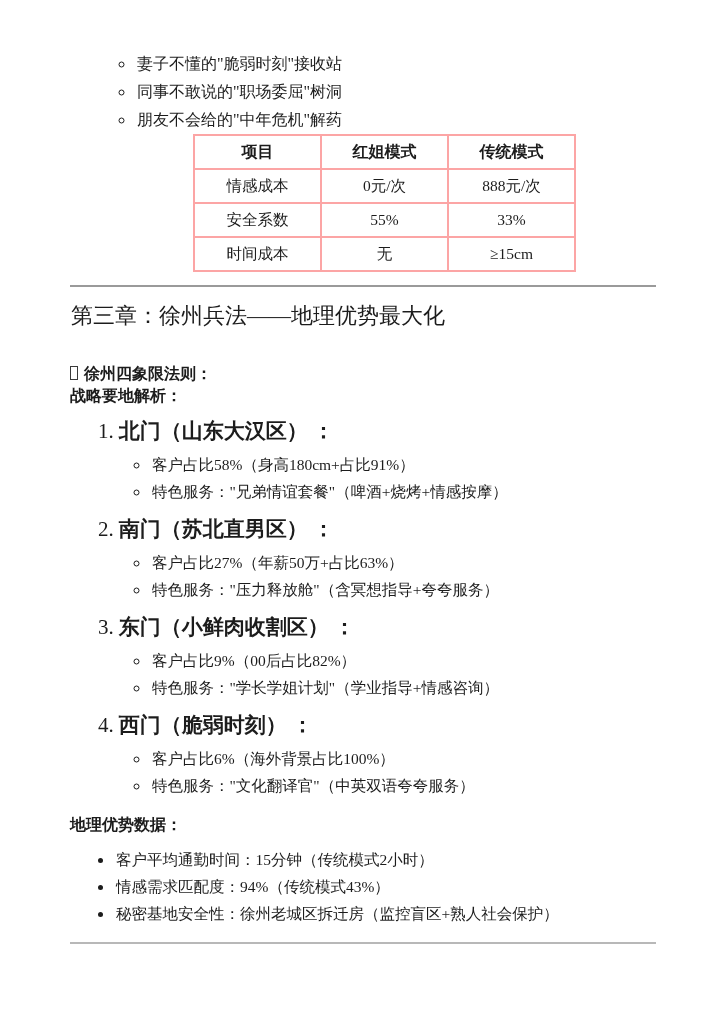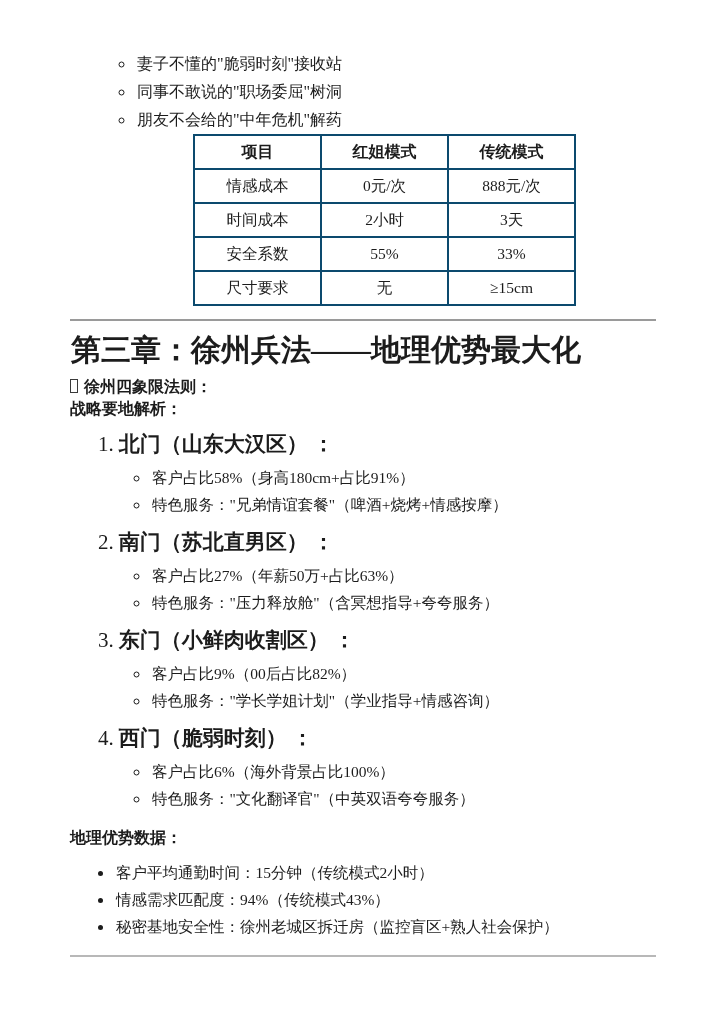--- a/index.html
+++ b/index.html
@@ -14,29 +14,29 @@
   ul.intro { list-style:circle; margin:0; padding-left:65px; font-size:16px; line-height:28px; }
   ul.intro li { padding-left:2px; }
 
   
   .tofu { display:inline-block; width:6px; height:12px; border:1px solid #3a3a3a; margin-right:6px; vertical-align:-1px; }
   .svc-label { margin:17px 0 11px 30px; font-weight:bold; font-size:16px; line-height:22px; }
 
   
   table.cmp { border-collapse:collapse; margin-left:123px; }
   table.cmp th, table.cmp td {
-    border:2px solid #0c4a6e; width:121px; height:32px;
+    border:2px solid #fca5a5; width:121px; height:32px;
     text-align:center; vertical-align:middle; font-size:15.5px; padding:0 2px;
   }
   table.cmp th { font-weight:bold; font-size:16px; }
 
   hr.rule { border:none; border-top:2px solid #9a9a9a; margin:13px 0 0 0; }
   hr.rule.light { border-top:2px solid #b8b8b8; margin-top:15px; }
 
-  h2.chapter { font-size:30px; font-weight:bold; margin:15px 0 12px 1px; line-height:28px; }
+  h2.chapter { font-size:22px; font-weight:normal; margin:15px 0 33px 1px; line-height:28px; }
 
   .boldline { font-weight:bold; font-size:16px; line-height:22px; margin:0; }
   .quad-label { margin-top:1px; }
 
   .district { margin:13px 0 0 28px; }
   .district-title { font-size:21px; line-height:22px; }
   .district-title .num { font-weight:normal; margin-right:5px; }
   .district-title .t { font-weight:bold; }
   ul.sub { list-style:circle; margin:9px 0 0 0; padding-left:52px; font-size:15.5px; line-height:27px; }
   ul.sub li { padding-left:2px; }
@@ -65,31 +65,26 @@
         <th>传统模式</th>
       </tr>
     </thead>
     <tbody>
       <tr>
         <td>情感成本</td>
         <td>0元/次</td>
         <td>888元/次</td>
       </tr>
       <tr>
-        <td>时间成本</td>
-        <td>2小时</td>
-        <td>3天</td>
-      </tr>
-      <tr>
         <td>安全系数</td>
         <td>55%</td>
         <td>33%</td>
       </tr>
       <tr>
-        <td>尺寸要求</td>
+        <td>时间成本</td>
         <td>无</td>
         <td>≥15cm</td>
       </tr>
     </tbody>
   </table>
 
   <hr class="rule">
 
   <h2 class="chapter">第三章：徐州兵法——地理优势最大化</h2>
 

